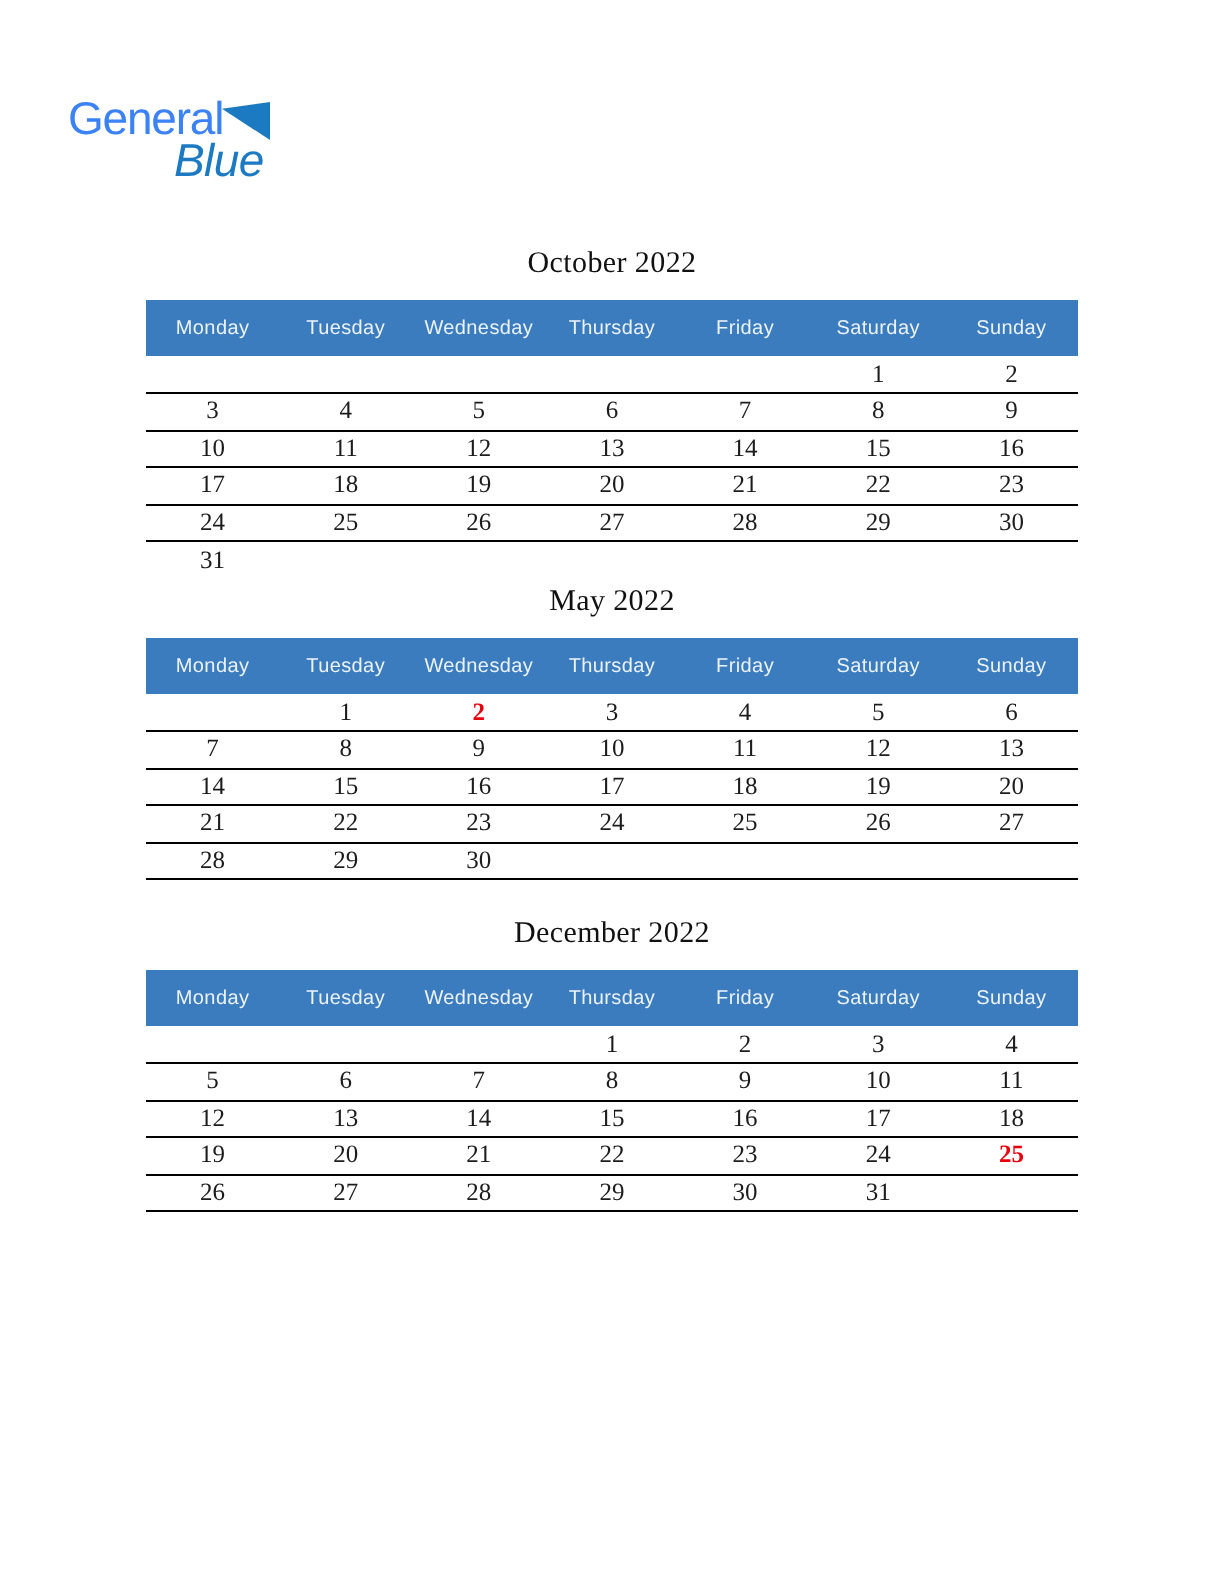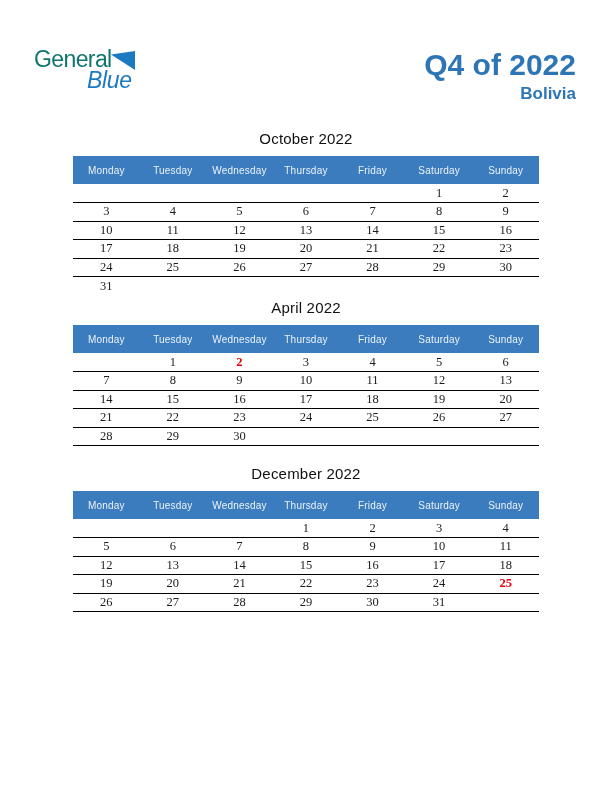--- a/index.html
+++ b/index.html
@@ -20,42 +20,42 @@
   .page{width:612px;height:792px;padding-top:48px;}
 
   
   .header-row{
     display:flex;justify-content:space-between;align-items:flex-start;
     margin:0 36px 0 34px;
   }
   .logo{position:relative;width:130px;height:50px;}
   .logo-general{
     position:absolute;left:0;top:0;
-    font-size:23px;letter-spacing:-0.6px;color:#0f766e;line-height:1;
+    font-size:23px;letter-spacing:-0.6px;color:#3b82f6;line-height:1;
   }
   .logo-triangle{
     position:absolute;left:77px;top:3px;width:24px;height:19px;
     background:var(--logo-blue);
     clip-path:polygon(0 18%,100% 0,100% 100%);
   }
   .logo-blue{
     position:absolute;left:53px;top:21px;
     font-size:23px;letter-spacing:-0.3px;color:var(--logo-blue);line-height:1;font-style:italic;
   }
   .title-block{text-align:right;}
   .q-title{font-size:30px;font-weight:bold;color:var(--accent);line-height:1.1;}
   .country{font-size:17px;font-weight:bold;color:var(--accent);margin-top:3px;}
 
   
   .months{margin-top:26px;}
   .month + .month{margin-top:4px;}
   .month:nth-child(3){margin-top:19px;}
   .month-title{
     text-align:center;font-size:15px;font-weight:normal;
-    color:#111;margin-bottom:9px;letter-spacing:0.2px;
+    color:#111;margin-bottom:9px;letter-spacing:0.2px;font-family:Liberation Serif, serif;
   }
   table.month-table{
     width:466px;margin:0 auto;border-collapse:collapse;table-layout:fixed;
   }
   table.month-table thead th{
     background:var(--bar);color:#ECF2FA;font-weight:normal;
     font-size:10px;height:28px;text-align:center;letter-spacing:0.2px;
   }
   table.month-table tbody td{
     font-family:"Liberation Serif",serif;
@@ -71,24 +71,20 @@
 </head>
 <body>
 
 <div class="page">
 
   <div class="header-row">
     <div class="logo">
       <span class="logo-general">General</span>
       <span class="logo-triangle"></span>
       <span class="logo-blue">Blue</span>
-    </div>
-    <div class="title-block">
-      <div class="q-title">Q4 of 2022</div>
-      <div class="country">Bolivia</div>
     </div>
   </div>
 
   <div class="months" id="months-container">
   <section class="month">
     <h2 class="month-title">October 2022</h2>
     <table class="month-table no-last-border">
       <thead>
         <tr>
               <th>Monday</th>
@@ -153,21 +149,21 @@
               <td></td>
               <td></td>
               <td></td>
               <td></td>
             </tr>
           </tbody>
     </table>
   </section>
 
   <section class="month">
-    <h2 class="month-title">April 2022</h2>
+    <h2 class="month-title">May 2022</h2>
     <table class="month-table">
       <thead>
         <tr>
               <th>Monday</th>
               <th>Tuesday</th>
               <th>Wednesday</th>
               <th>Thursday</th>
               <th>Friday</th>
               <th>Saturday</th>
               <th>Sunday</th>

